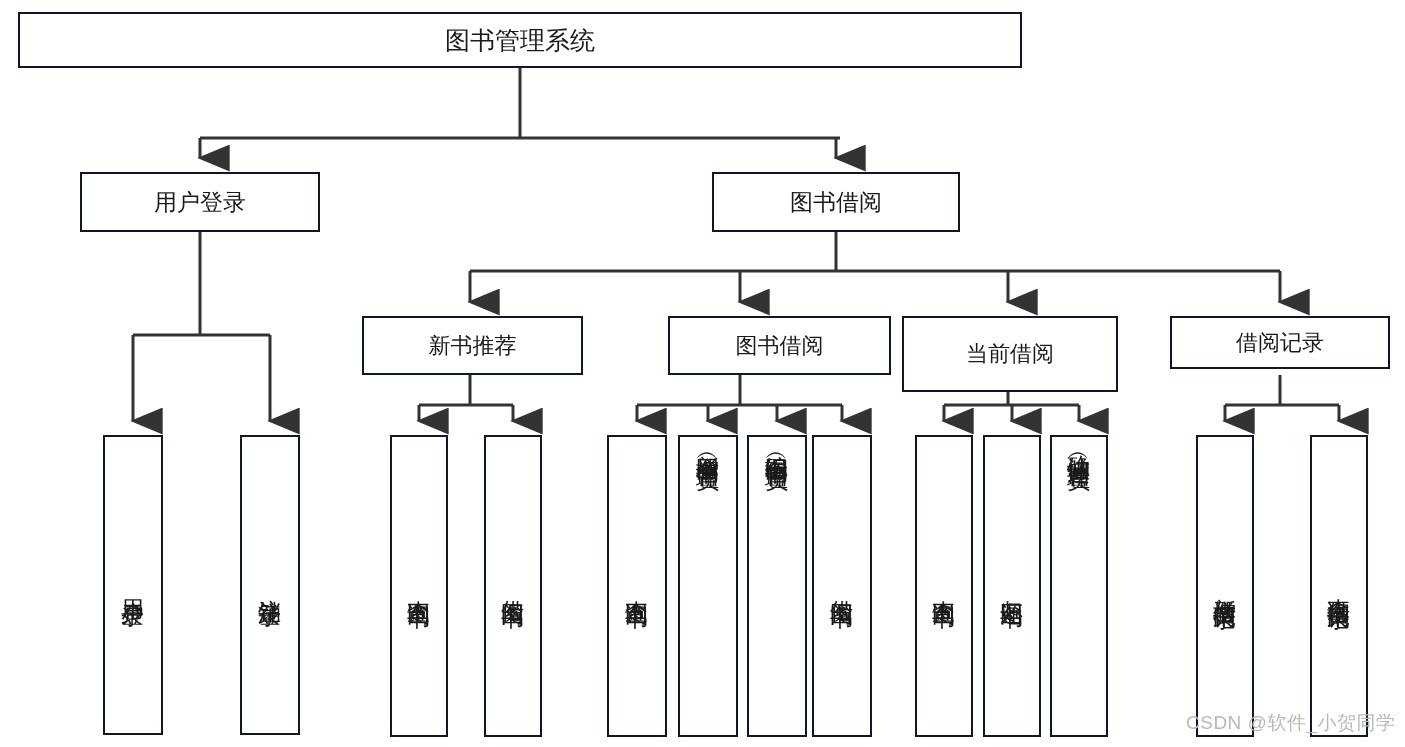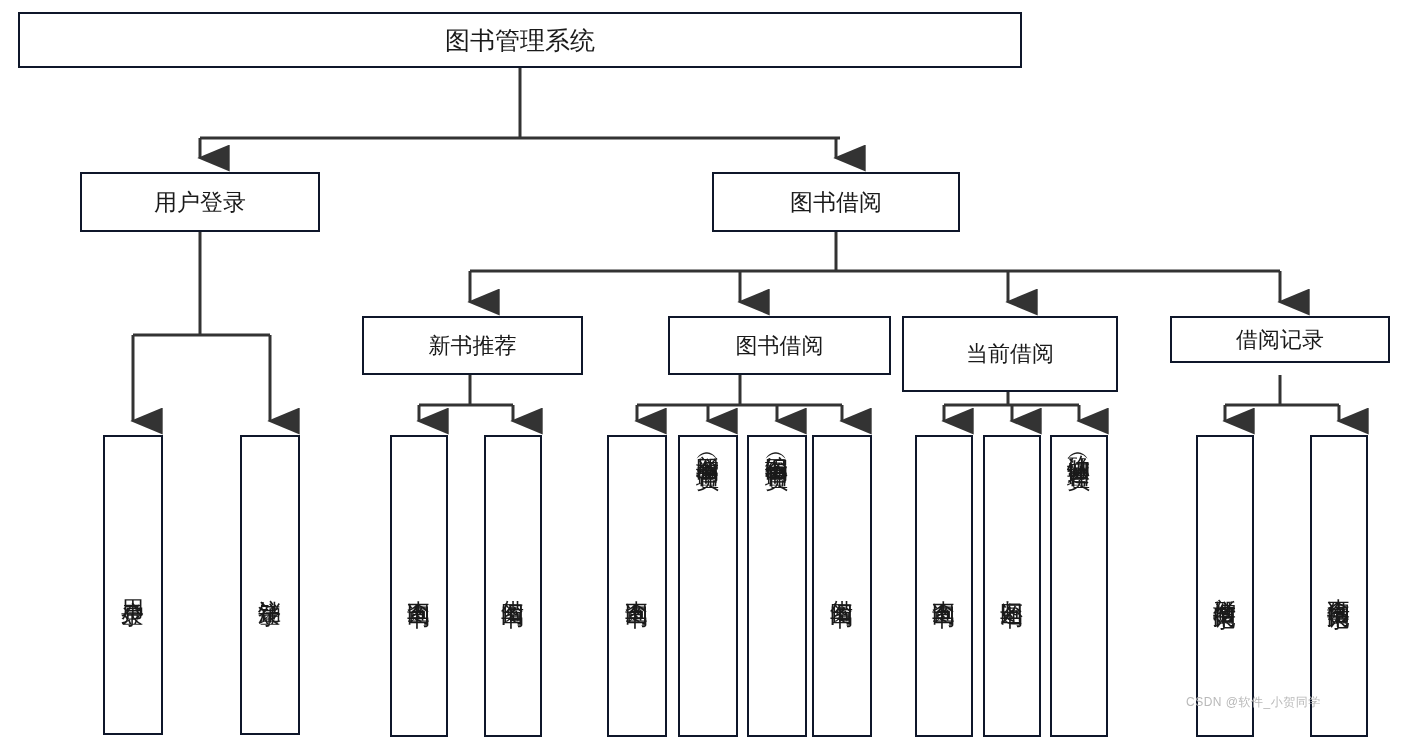--- a/index.html
+++ b/index.html
@@ -57,22 +57,22 @@
     line-height: 1.05;
     white-space: nowrap;
     display: block;
   }
   .node.leaf.center-text {
     align-items: center;
   }
   .watermark {
     position: absolute;
     left: 1186px;
-    top: 694px;
-    font-size: 12px;
+    top: 710px;
+    font-size: 19px;
     color: #b9b9b9;
     letter-spacing: 0.5px;
     white-space: nowrap;
   }
 </style>
 </head>
 <body>
 
 <div id="canvas">
 
@@ -139,21 +139,21 @@
 
   <div class="node lvl3" style="left:362px;top:316px;width:221px;height:59px;">
     <span>新书推荐</span>
   </div>
   <div class="node lvl3" style="left:632px;top:316px;width:223px;height:59px;margin-left:36px;">
     <span>图书借阅</span>
   </div>
   <div class="node lvl3" style="left:902px;top:316px;width:216px;height:76px;">
     <span>当前借阅</span>
   </div>
-  <div class="node lvl3" style="left:1170px;top:316px;width:220px;height:47px;">
+  <div class="node lvl3" style="left:1170px;top:316px;width:220px;height:53px;">
     <span>借阅记录</span>
   </div>
 
   <div class="node leaf center-text" style="left:103px;top:435px;width:60px;height:300px;">
     <span class="vlabel">用户登录</span>
   </div>
   <div class="node leaf center-text" style="left:240px;top:435px;width:60px;height:300px;">
     <span class="vlabel">注销登录</span>
   </div>
 

